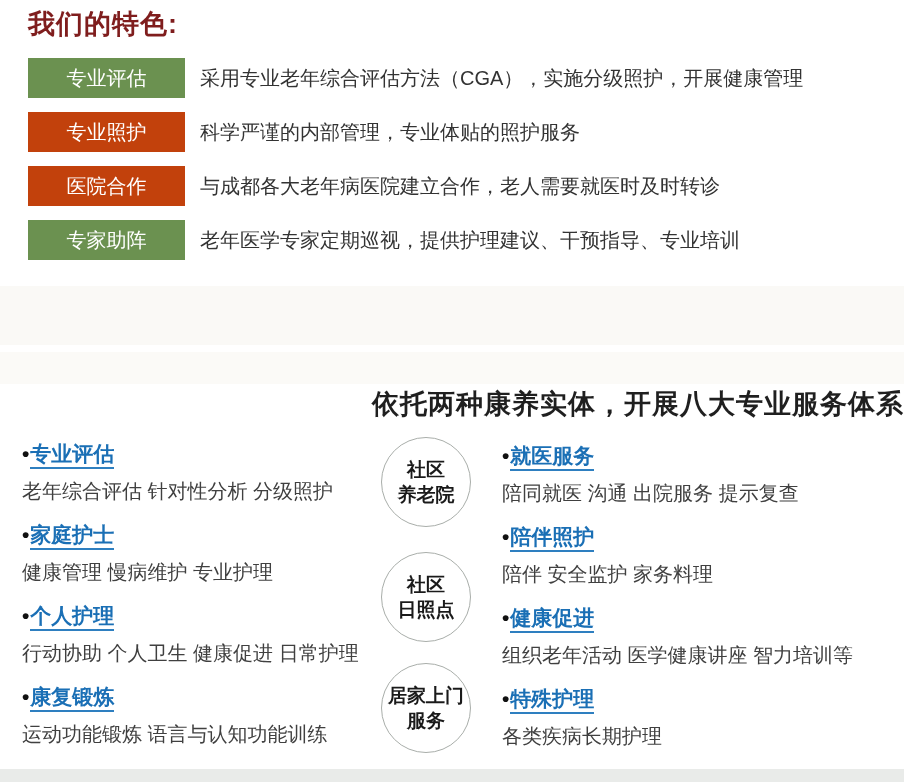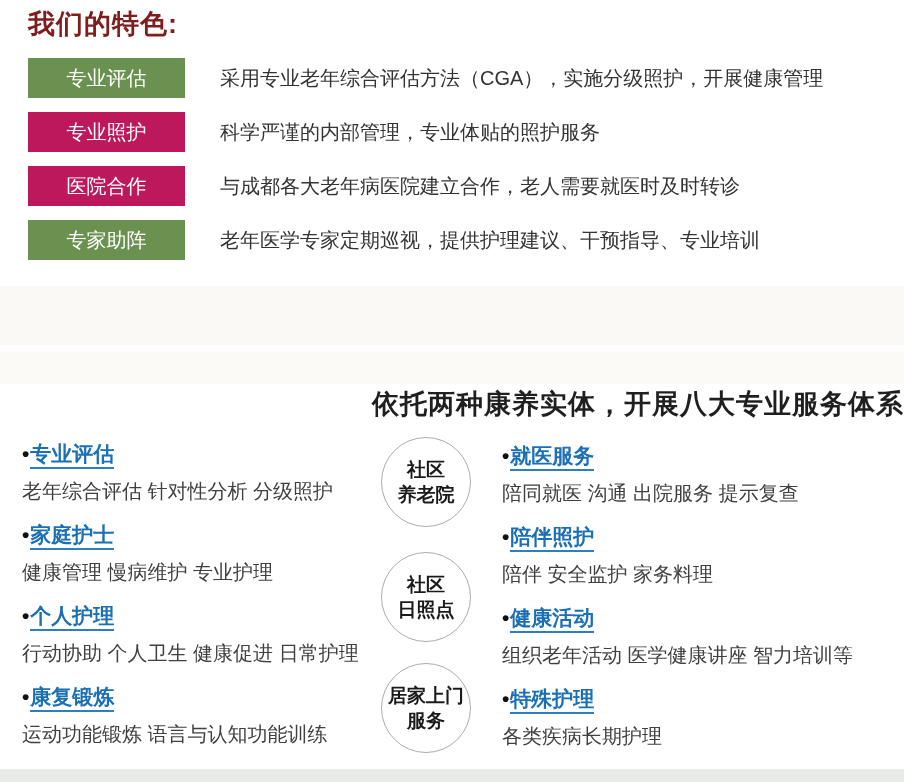--- a/index.html
+++ b/index.html
@@ -18,22 +18,22 @@
     letter-spacing:1px;
   }
   .features-list { position:absolute; left:28px; top:58px; }
   .feature-row { display:flex; align-items:center; height:40px; margin-bottom:14px; }
   .badge {
     width:157px; height:40px; flex:0 0 157px;
     display:flex; align-items:center; justify-content:center;
     color:#ffffff; font-size:20px;
   }
   .badge.green { background:#6b9150; }
-  .badge.blue  { background:#be185d; }
-  .feature-desc { margin-left:35px; font-size:20px; color:#333333; white-space:nowrap; }
+  .badge.blue  { background:#c2410c; }
+  .feature-desc { margin-left:15px; font-size:20px; color:#333333; white-space:nowrap; }
 
   
   .band-a { position:absolute; left:0; top:286px; width:904px; height:59px; background:#faf9f6; }
   .band-b { position:absolute; left:0; top:352px; width:904px; height:32px; background:#fbfaf7; }
 
   
   .services-heading {
     position:absolute; left:0; top:386px; width:904px;
     text-align:right; font-size:27px; font-weight:bold; color:#1f1f1f;
     letter-spacing:1px;
@@ -154,21 +154,21 @@
 
   <div class="svc-item">
     <div class="svc-title">
       <span class="bullet">•</span><span class="t">陪伴照护</span>
     </div>
     <div class="svc-desc">陪伴 安全监护 家务料理</div>
   </div>
 
   <div class="svc-item">
     <div class="svc-title">
-      <span class="bullet">•</span><span class="t">健康活动</span>
+      <span class="bullet">•</span><span class="t">健康促进</span>
     </div>
     <div class="svc-desc">组织老年活动 医学健康讲座 智力培训等</div>
   </div>
 
   <div class="svc-item">
     <div class="svc-title">
       <span class="bullet">•</span><span class="t">特殊护理</span>
     </div>
     <div class="svc-desc">各类疾病长期护理</div>
   </div>

